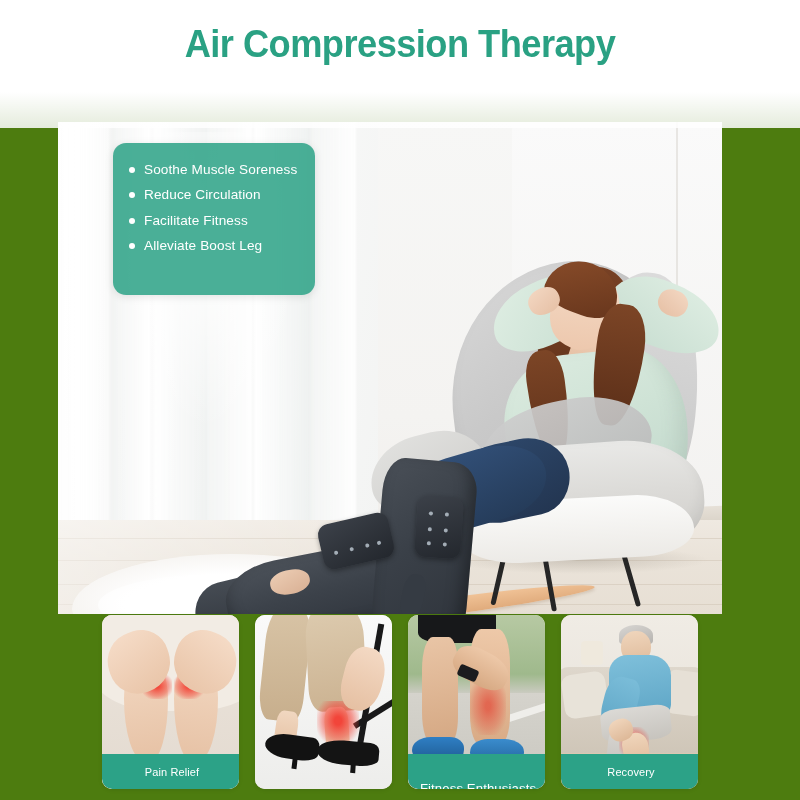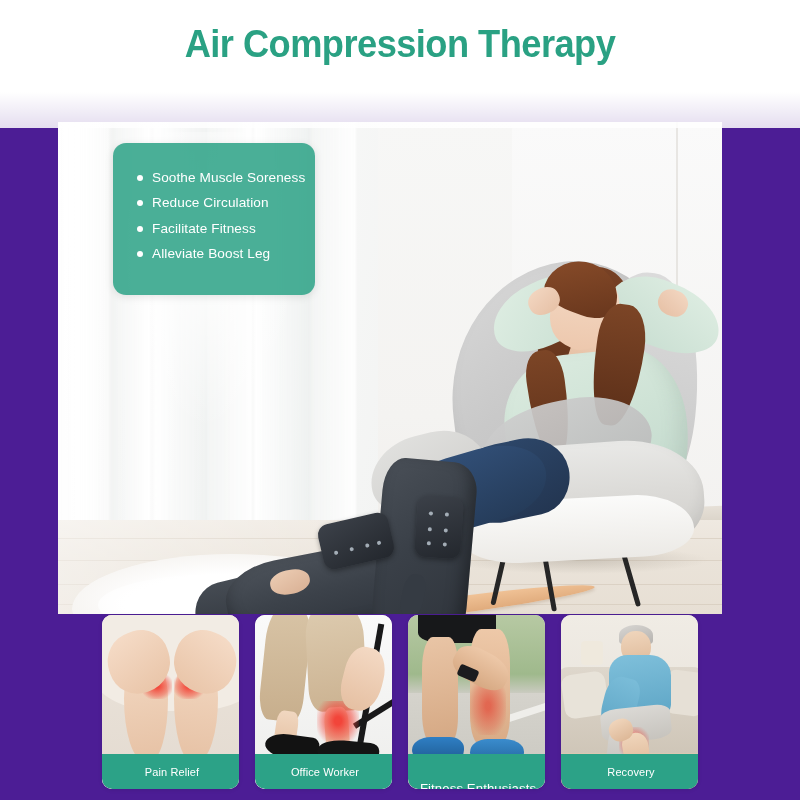--- a/index.html
+++ b/index.html
@@ -2,21 +2,21 @@
 <html><head>
 <meta charset="utf-8">
 <style>
   html,body{margin:0;padding:0;}
   body{
     width:800px;height:800px;overflow:hidden;
     background:#ffffff;
     font-family:"Liberation Sans", sans-serif;
     -webkit-font-smoothing:antialiased;
   }
-  .page{position:relative;width:800px;height:800px;background:#4c1d95;overflow:hidden;}
+  .page{position:relative;width:800px;height:800px;background:#4d7c0f;overflow:hidden;}
 
   
   .header{position:absolute;left:0;top:0;width:800px;height:128px;z-index:40;
           background:linear-gradient(180deg,#ffffff 0%,#ffffff 72%,rgba(255,255,255,0.85) 100%);}
   .title{
     position:absolute;left:0;top:22px;width:800px;text-align:center;
     font-family:"Liberation Sans", sans-serif;
     font-size:39px;font-weight:bold;letter-spacing:-0.6px;
     color:#2AA183;line-height:44px;
     transform:scaleX(0.93);transform-origin:center;
@@ -165,21 +165,21 @@
      background:linear-gradient(160deg,#3c4149,#23272d);border-radius:11px;transform:rotate(4deg);
      box-shadow:0 2px 5px rgba(0,0,0,.35);}
   .dot{position:absolute;width:4px;height:4px;border-radius:50%;background:#b9c3cc;opacity:.85;}
 
   
   .features{
     position:absolute;left:113px;top:143px;width:202px;height:152px;
     background:rgba(44,162,134,0.86);border-radius:13px;z-index:30;
     box-shadow:0 2px 8px rgba(0,0,0,.10);
   }
-  .feat-list{margin:8px;padding:14px 0 0 0;list-style:none;}
+  .feat-list{margin:0;padding:14px 0 0 0;list-style:none;}
   .feat-item{display:flex;align-items:center;padding:0 0 0 16px;height:25.5px;}
   .feat-dot{width:6px;height:6px;border-radius:50%;background:#ffffff;flex:none;margin-right:9px;}
   .feat-text{color:#ffffff;font-size:13.6px;line-height:1;letter-spacing:.1px;white-space:nowrap;}
 
   
   .cards{position:absolute;left:102px;top:615px;width:596px;height:174px;
          display:flex;gap:16px;z-index:35;}
   .card{position:relative;width:140px;height:174px;border-radius:10px;overflow:hidden;
         background:#f4f2ef;box-shadow:0 1px 4px rgba(0,0,0,.10);}
   .card-photo{position:absolute;left:0;top:0;width:140px;height:174px;overflow:hidden;}
@@ -414,23 +414,20 @@
           <div class="pantsB"></div>
         <div class="shinA"></div>
           <div class="shinB"></div>
         <div class="painC"></div>
         <div class="heelAs"></div>
           <div class="heelA"></div>
         <div class="heelBs"></div>
           <div class="heelB"></div>
         <div class="armO"></div>
       </div>
-      <div class="card-label">
-        <span>Office Worker</span>
-      </div>
     </div>
 
     <div class="card">
       <div class="card-photo">
         <div class="c3bg"></div>
           <div class="road"></div>
           <div class="roadline"></div>
         <div class="shortblk"></div>
         <div class="legF1"></div>
           <div class="legF2"></div>

